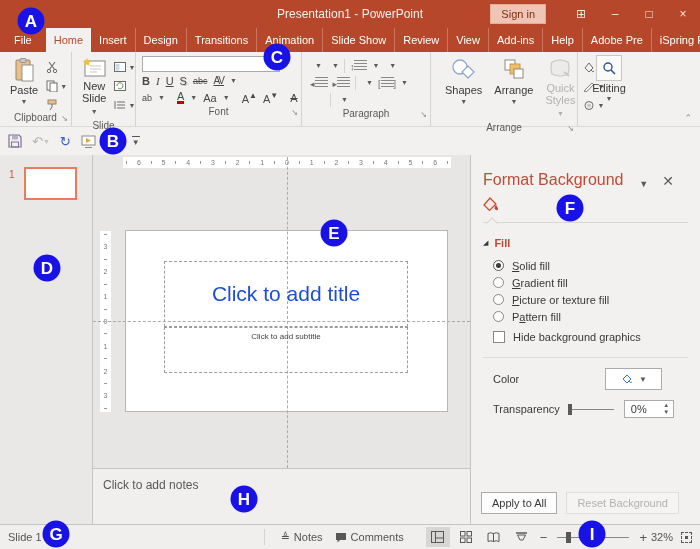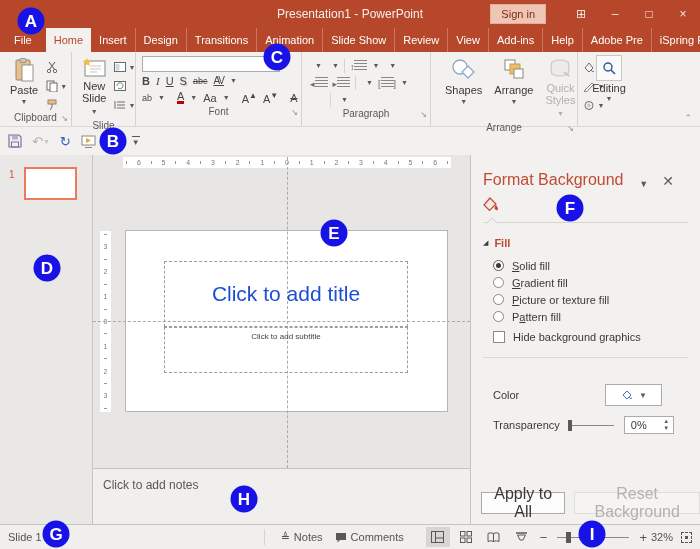--- a/index.html
+++ b/index.html
@@ -89,30 +89,30 @@
   .fillhead{margin-top:14px; display:flex; align-items:center; gap:6px; color:#C04A2F; font-weight:bold;}
   .fillhead .tri{color:#3B3937; font-size:7px;}
   .opts{margin:8px 0 0 10px;}
   .opt{display:flex; align-items:center; gap:8px; height:17px;}
   .radio{width:11px; height:11px; border:1px solid #8A8886; border-radius:50%; background:#fff; position:relative; flex:none;}
   .radio.sel{border-color:#5C5A58;}
   .radio.sel::after{content:""; position:absolute; left:2px; top:2px; width:5px; height:5px; border-radius:50%; background:#3B3937;}
   .chk{display:flex; align-items:center; gap:8px; height:20px; margin:2px 0 0 10px;}
   .chkbox{width:12px; height:12px; border:1px solid #8A8886; background:#fff; flex:none;}
   .pane-div{border-top:1px solid #DDDBD9; margin:10px 0 0 0;}
-  .crow{display:flex; align-items:center; margin:26px 0 0 10px;}
+  .crow{display:flex; align-items:center; margin:10px 0 0 10px;}
   .colorbtn{margin-left:auto; margin-right:26px; width:57px; height:22px; background:#fff; border:1px solid #ABABAB; display:flex; align-items:center; justify-content:center; gap:6px; color:#5C5A58; font-size:8px;}
   .trow{display:flex; align-items:center; margin:10px 0 0 10px;}
   .slider{width:46px; height:1px; background:#8A8886; position:relative; margin-left:8px;}
   .slider .knob{position:absolute; left:0px; top:-5px; width:4px; height:11px; background:#5C5A58;}
   .spin{margin-left:10px; width:50px; height:18px; background:#fff; border:1px solid #ABABAB; display:flex; align-items:center;}
   .spin .val{flex:1; padding-left:6px;}
   .spin .arrows{width:13px; display:flex; flex-direction:column; align-items:center; font-size:6px; color:#5C5A58; line-height:7px;}
   .pane-btns{position:absolute; left:10px; bottom:10px; display:flex; gap:9px;}
-  .btn{height:22px; padding:8px 10px; border:1px solid #ABABAB; background:#FDFDFD; color:#3B3937; font-size:16px; display:flex; align-items:center;}
+  .btn{height:22px; padding:8px 10px; border:1px solid #ABABAB; background:#FDFDFD; color:#3B3937; font-size:11px; display:flex; align-items:center;}
   .btn.disabled{border-color:#E0DEDC; background:#F5F4F3; color:#B3B1AF;}
 
   
   .statusbar{height:25px; background:var(--notes-bg); border-top:1px solid var(--line); display:flex; align-items:center; padding:0 8px; font-size:11px; color:#565452;}
   .sb-sep{width:1px; height:16px; background:#D5D3D1; margin:0 10px;}
   .sb-item{display:flex; align-items:center; gap:4px; padding:0 6px;}
   .viewbtn{width:24px; height:20px; display:flex; align-items:center; justify-content:center; margin:0 2px;}
   .viewbtn.pressed{background:#D8D6D4;}
   .zoomtrack{width:72px; height:1px; background:#8A8886; position:relative; margin:0 6px;}
   .zoomtrack .knob{position:absolute; left:9px; top:-5px; width:5px; height:11px; background:#5A5856;}

